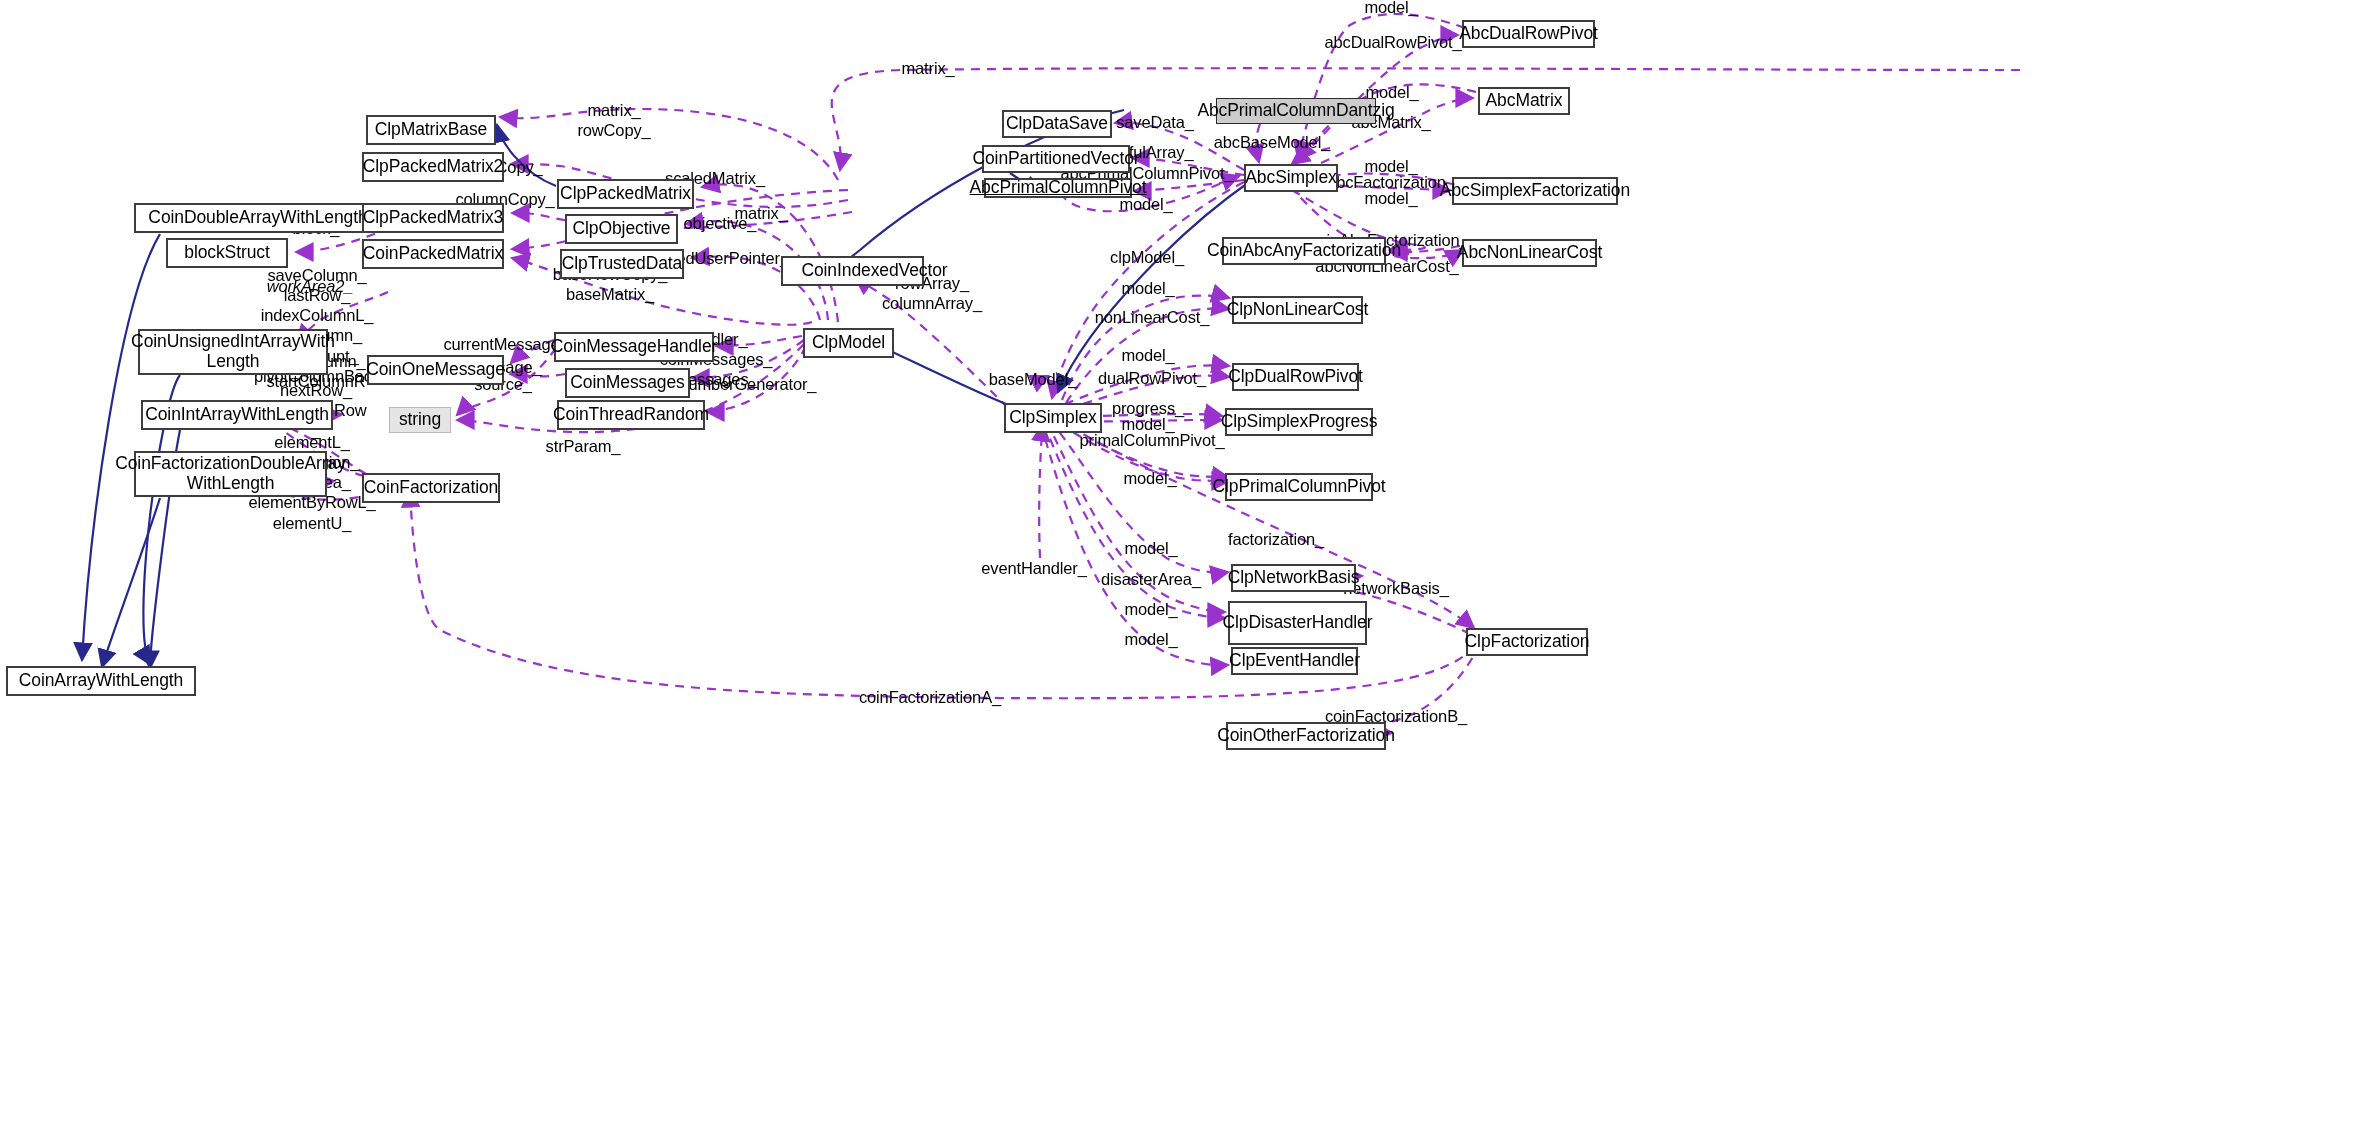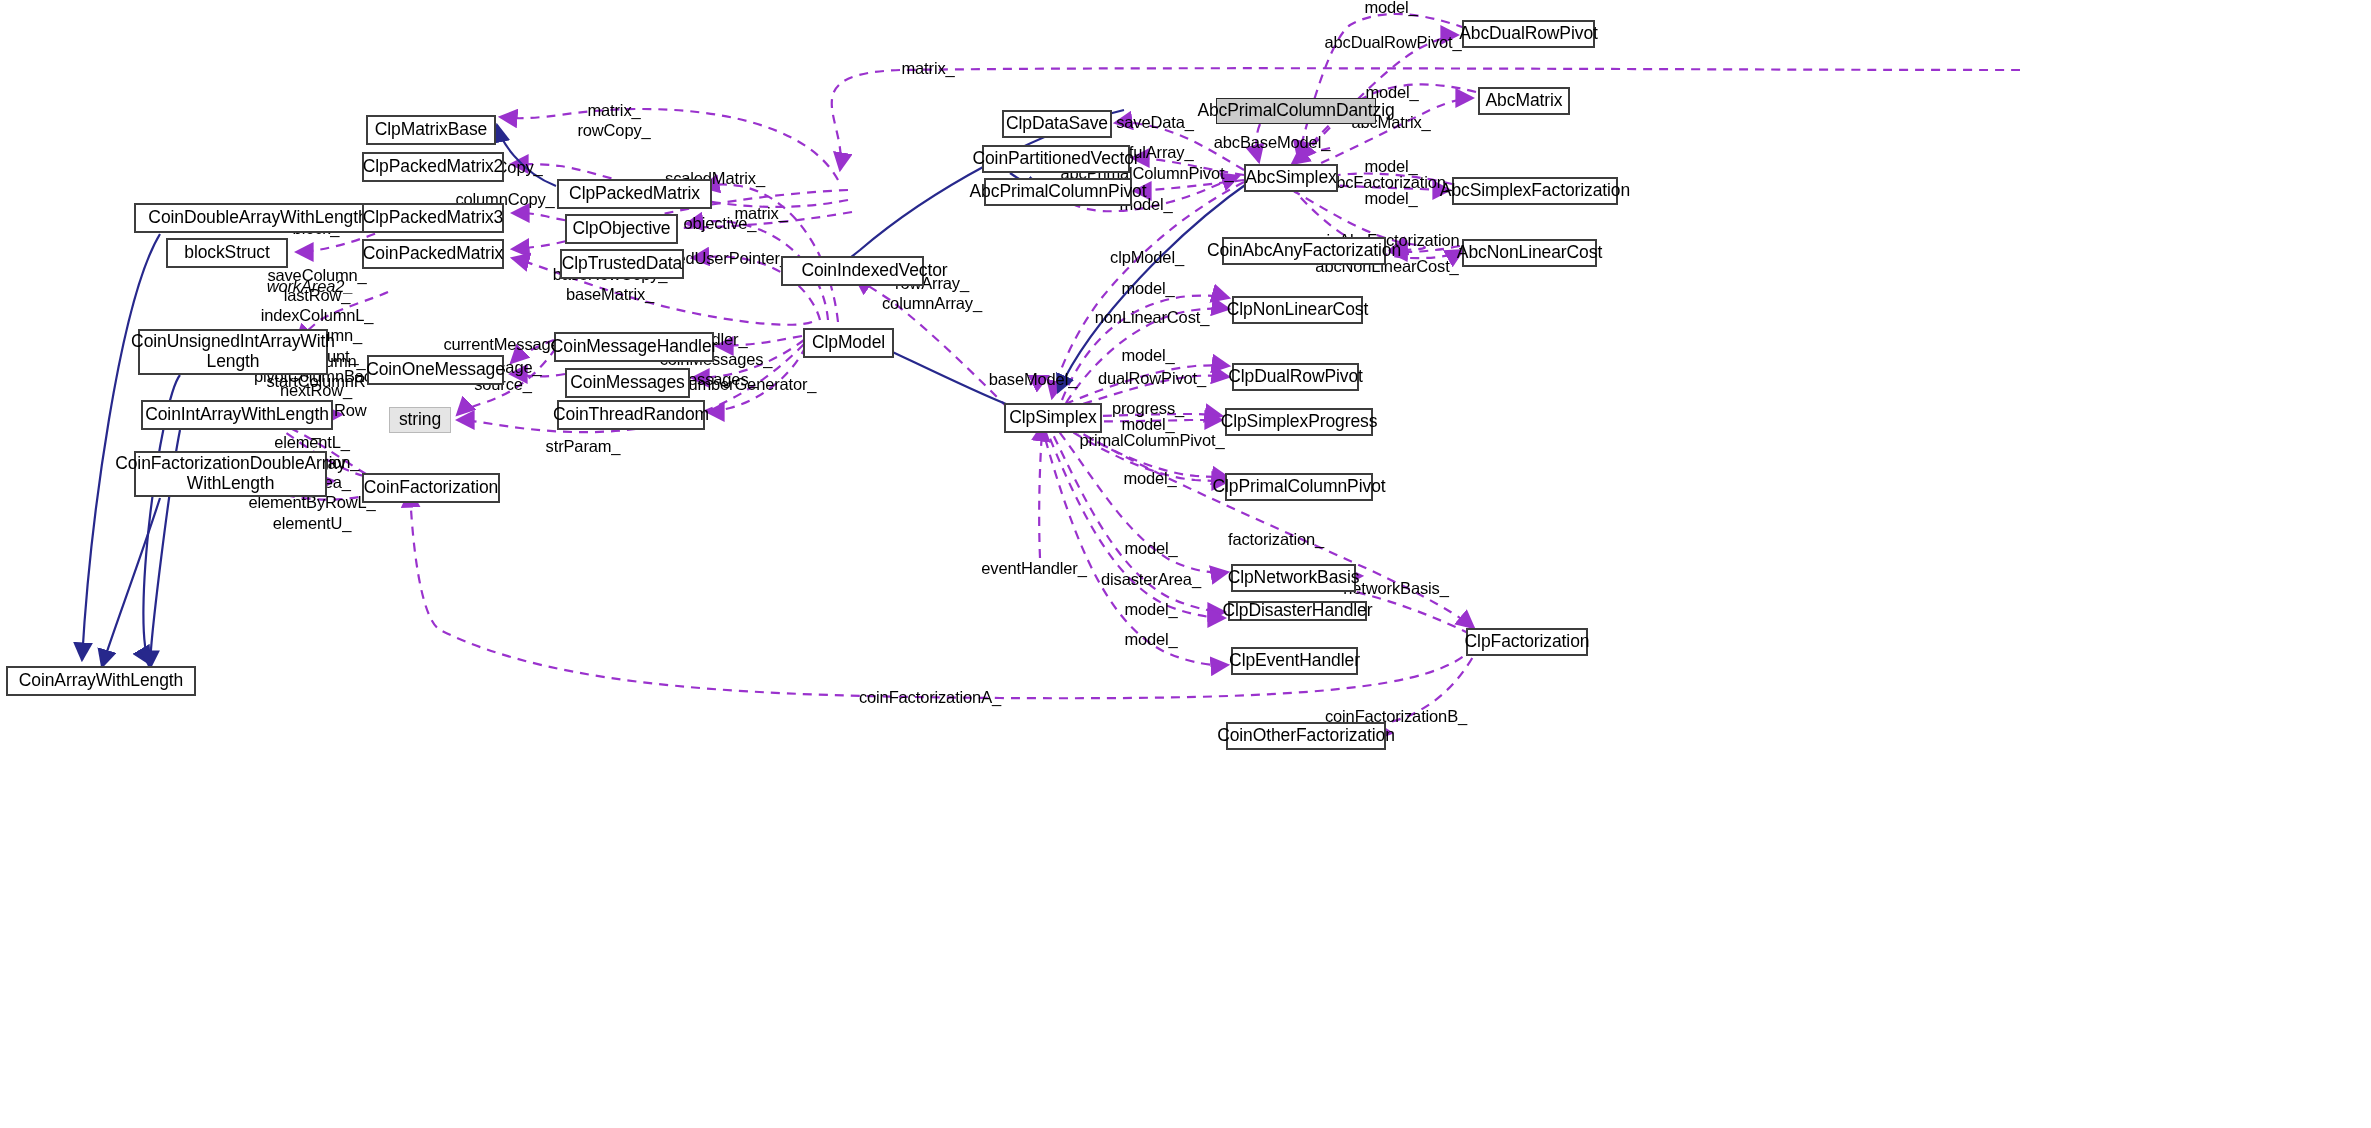--- a/index.html
+++ b/index.html
@@ -209,43 +209,43 @@
       <div class="node thick" style="left: 134px; top: 203px; width: 248px; height: 30px;">CoinDoubleArrayWithLength</div>
       <div class="node thick" style="left: 166px; top: 238px; width: 122px; height: 30px;">blockStruct</div>
       <div class="node thick wrap" style="left: 138px; top: 329px; width: 190px; height: 46px;">CoinUnsignedIntArrayWith Length</div>
       <div class="node thick" style="left: 141px; top: 400px; width: 192px; height: 30px;">CoinIntArrayWithLength</div>
       <div class="node thick wrap" style="left: 134px; top: 451px; width: 193px; height: 46px;">CoinFactorizationDoubleArray WithLength</div>
       <div class="node thick" style="left: 362px; top: 473px; width: 138px; height: 30px;">CoinFactorization</div>
       <div class="node thick" style="left: 366px; top: 115px; width: 130px; height: 30px;">ClpMatrixBase</div>
       <div class="node thick" style="left: 362px; top: 152px; width: 142px; height: 30px;">ClpPackedMatrix2</div>
       <div class="node thick" style="left: 362px; top: 203px; width: 142px; height: 30px;">ClpPackedMatrix3</div>
       <div class="node thick" style="left: 362px; top: 239px; width: 142px; height: 30px;">CoinPackedMatrix</div>
-      <div class="node thick" style="left: 557px; top: 179px; width: 155px; height: 30px;">ClpPackedMatrix</div>
+      <div class="node thick" style="left: 557px; top: 179px; width: 137px; height: 30px;">ClpPackedMatrix</div>
       <div class="node thick" style="left: 565px; top: 214px; width: 113px; height: 30px;">ClpObjective</div>
       <div class="node thick" style="left: 560px; top: 249px; width: 124px; height: 30px;">ClpTrustedData</div>
       <div class="node thick" style="left: 367px; top: 355px; width: 137px; height: 30px;">CoinOneMessage</div>
       <div class="node plain" style="left: 389px; top: 407px; width: 62px; height: 26px;">string</div>
       <div class="node thick" style="left: 554px; top: 332px; width: 160px; height: 30px;">CoinMessageHandler</div>
       <div class="node thick" style="left: 565px; top: 368px; width: 125px; height: 30px;">CoinMessages</div>
       <div class="node thick" style="left: 557px; top: 400px; width: 148px; height: 30px;">CoinThreadRandom</div>
       <div class="node thick" style="left: 781px; top: 256px; width: 143px; height: 30px; padding-left: 44px;">CoinIndexedVector</div>
       <div class="node thick" style="left: 803px; top: 328px; width: 91px; height: 30px;">ClpModel</div>
       <div class="node thick" style="left: 1004px; top: 403px; width: 98px; height: 30px;">ClpSimplex</div>
       <div class="node thick" style="left: 1002px; top: 110px; width: 110px; height: 28px;">ClpDataSave</div>
       <div class="node thick" style="left: 982px; top: 145px; width: 148px; height: 28px;">CoinPartitionedVector</div>
-      <div class="node thick" style="left: 984px; top: 178px; width: 148px; height: 28px;">AbcPrimalColumnPivot</div>
+      <div class="node thick" style="left: 984px; top: 178px; width: 148px; height: 20px; text-decoration: underline;">AbcPrimalColumnPivot</div>
       <div class="node thick" style="left: 1244px; top: 164px; width: 94px; height: 28px;">AbcSimplex</div>
       <div class="node highlight" style="left: 1216px; top: 98px; width: 160px; height: 26px;">AbcPrimalColumnDantzig</div>
       <div class="node thick" style="left: 1222px; top: 237px; width: 164px; height: 28px;">CoinAbcAnyFactorization</div>
       <div class="node thick" style="left: 1232px; top: 296px; width: 131px; height: 28px;">ClpNonLinearCost</div>
       <div class="node thick" style="left: 1232px; top: 363px; width: 127px; height: 28px;">ClpDualRowPivot</div>
       <div class="node thick" style="left: 1225px; top: 408px; width: 148px; height: 28px;">ClpSimplexProgress</div>
       <div class="node thick" style="left: 1225px; top: 473px; width: 148px; height: 28px;">ClpPrimalColumnPivot</div>
       <div class="node thick" style="left: 1231px; top: 564px; width: 125px; height: 28px;">ClpNetworkBasis</div>
-      <div class="node thick" style="left: 1228px; top: 601px; width: 139px; height: 20px;">ClpDisasterHandler</div>
+      <div class="node thick" style="left: 1228px; top: 601px; width: 139px; height: 44px;">ClpDisasterHandler</div>
       <div class="node thick" style="left: 1231px; top: 647px; width: 127px; height: 28px;">ClpEventHandler</div>
       <div class="node thick" style="left: 1466px; top: 628px; width: 122px; height: 28px;">ClpFactorization</div>
       <div class="node thick" style="left: 1226px; top: 722px; width: 160px; height: 28px;">CoinOtherFactorization</div>
       <div class="node thick" style="left: 1462px; top: 20px; width: 133px; height: 28px;">AbcDualRowPivot</div>
       <div class="node thick" style="left: 1478px; top: 87px; width: 92px; height: 28px;">AbcMatrix</div>
       <div class="node thick" style="left: 1452px; top: 177px; width: 166px; height: 28px;">AbcSimplexFactorization</div>
       <div class="node thick" style="left: 1462px; top: 239px; width: 135px; height: 28px;">AbcNonLinearCost</div>
     </div>
   <div id="label-layer">
       <div class="elabel" style="left: 928px; top: 68px;">matrix_</div>

